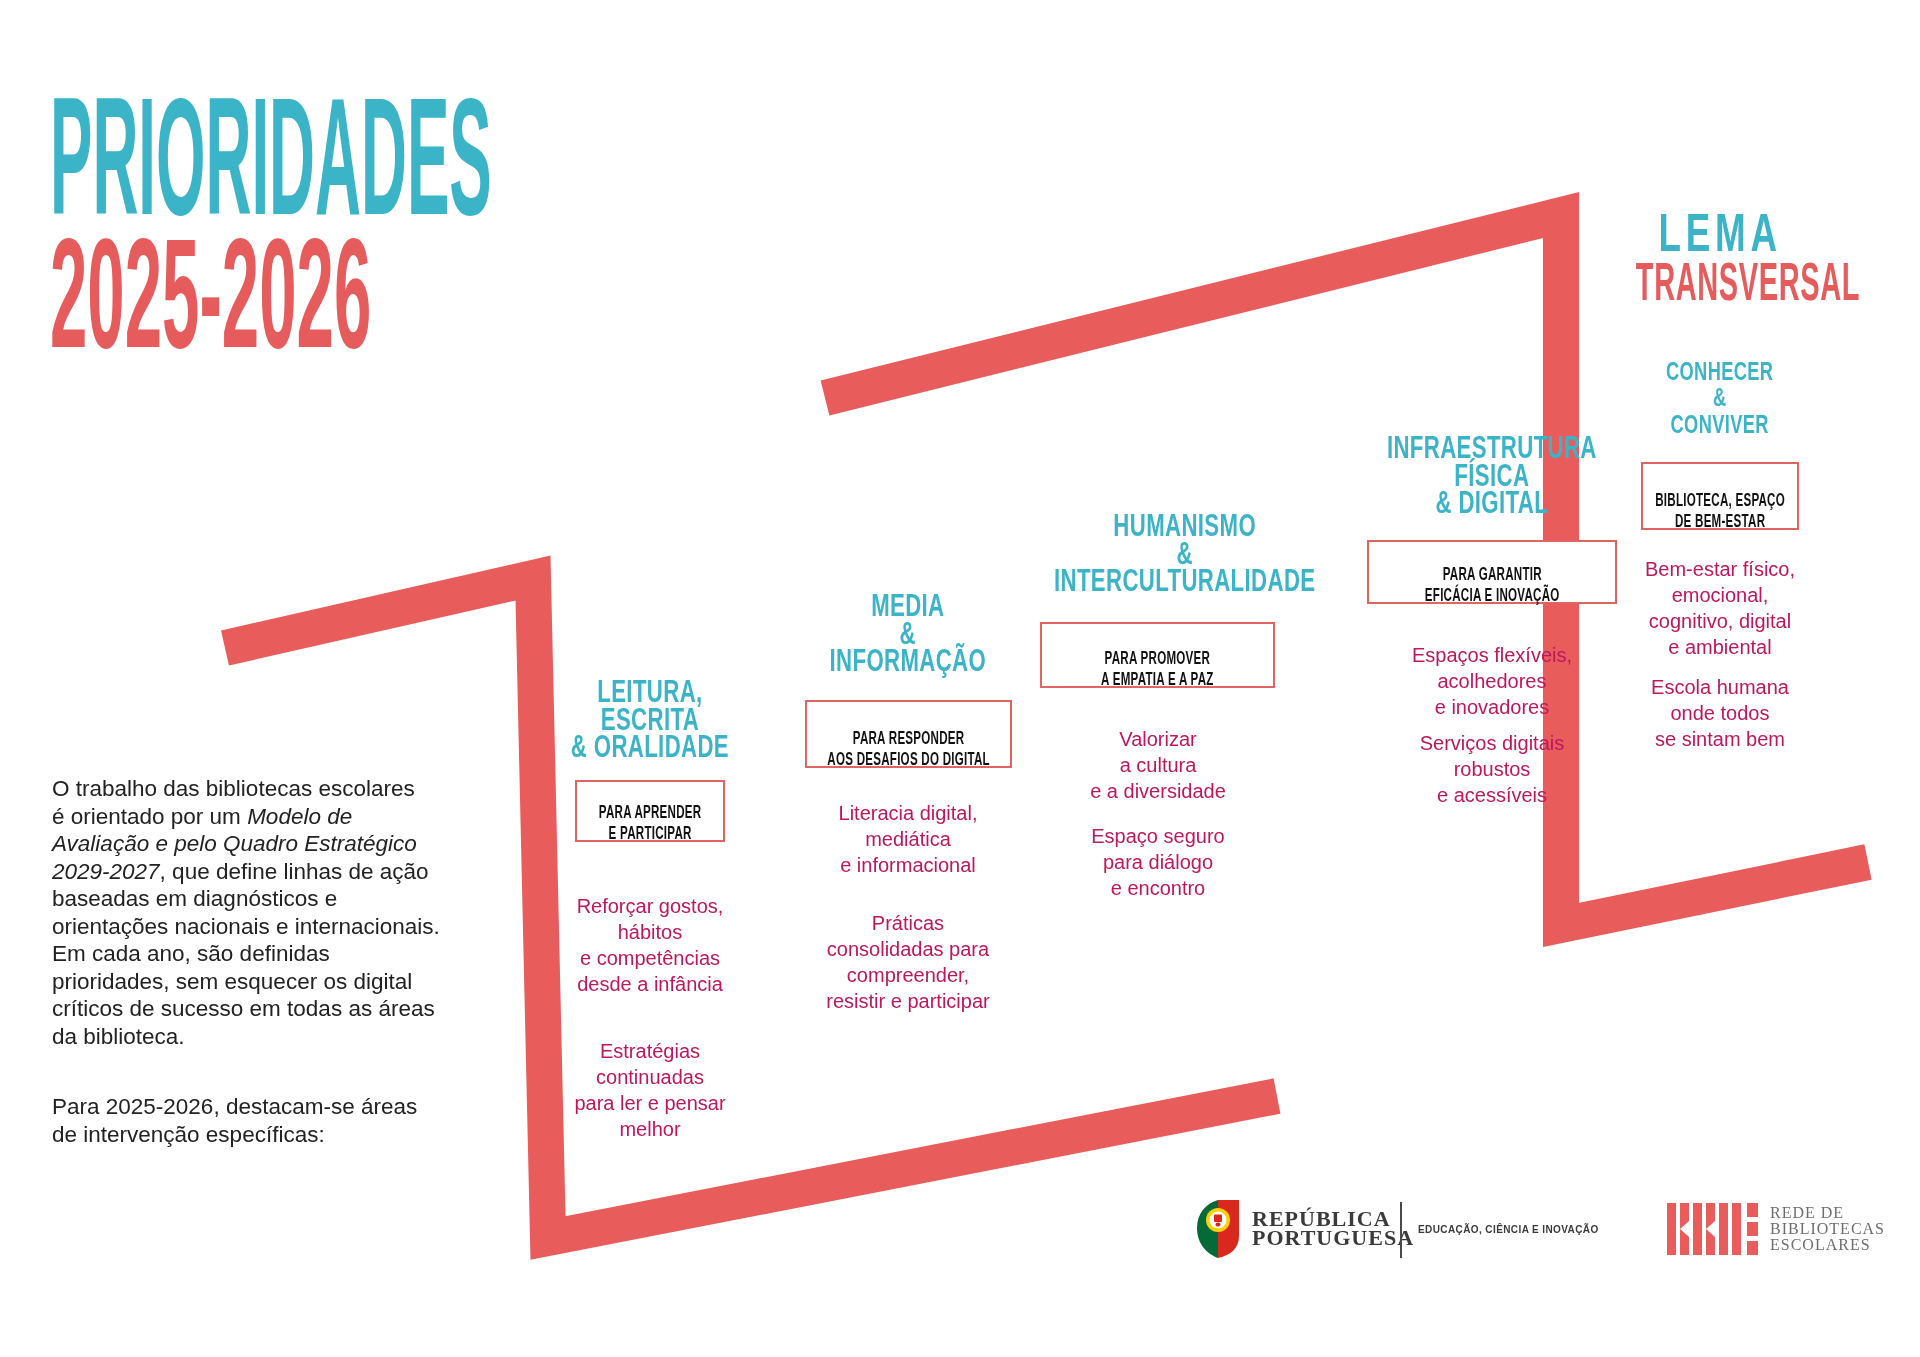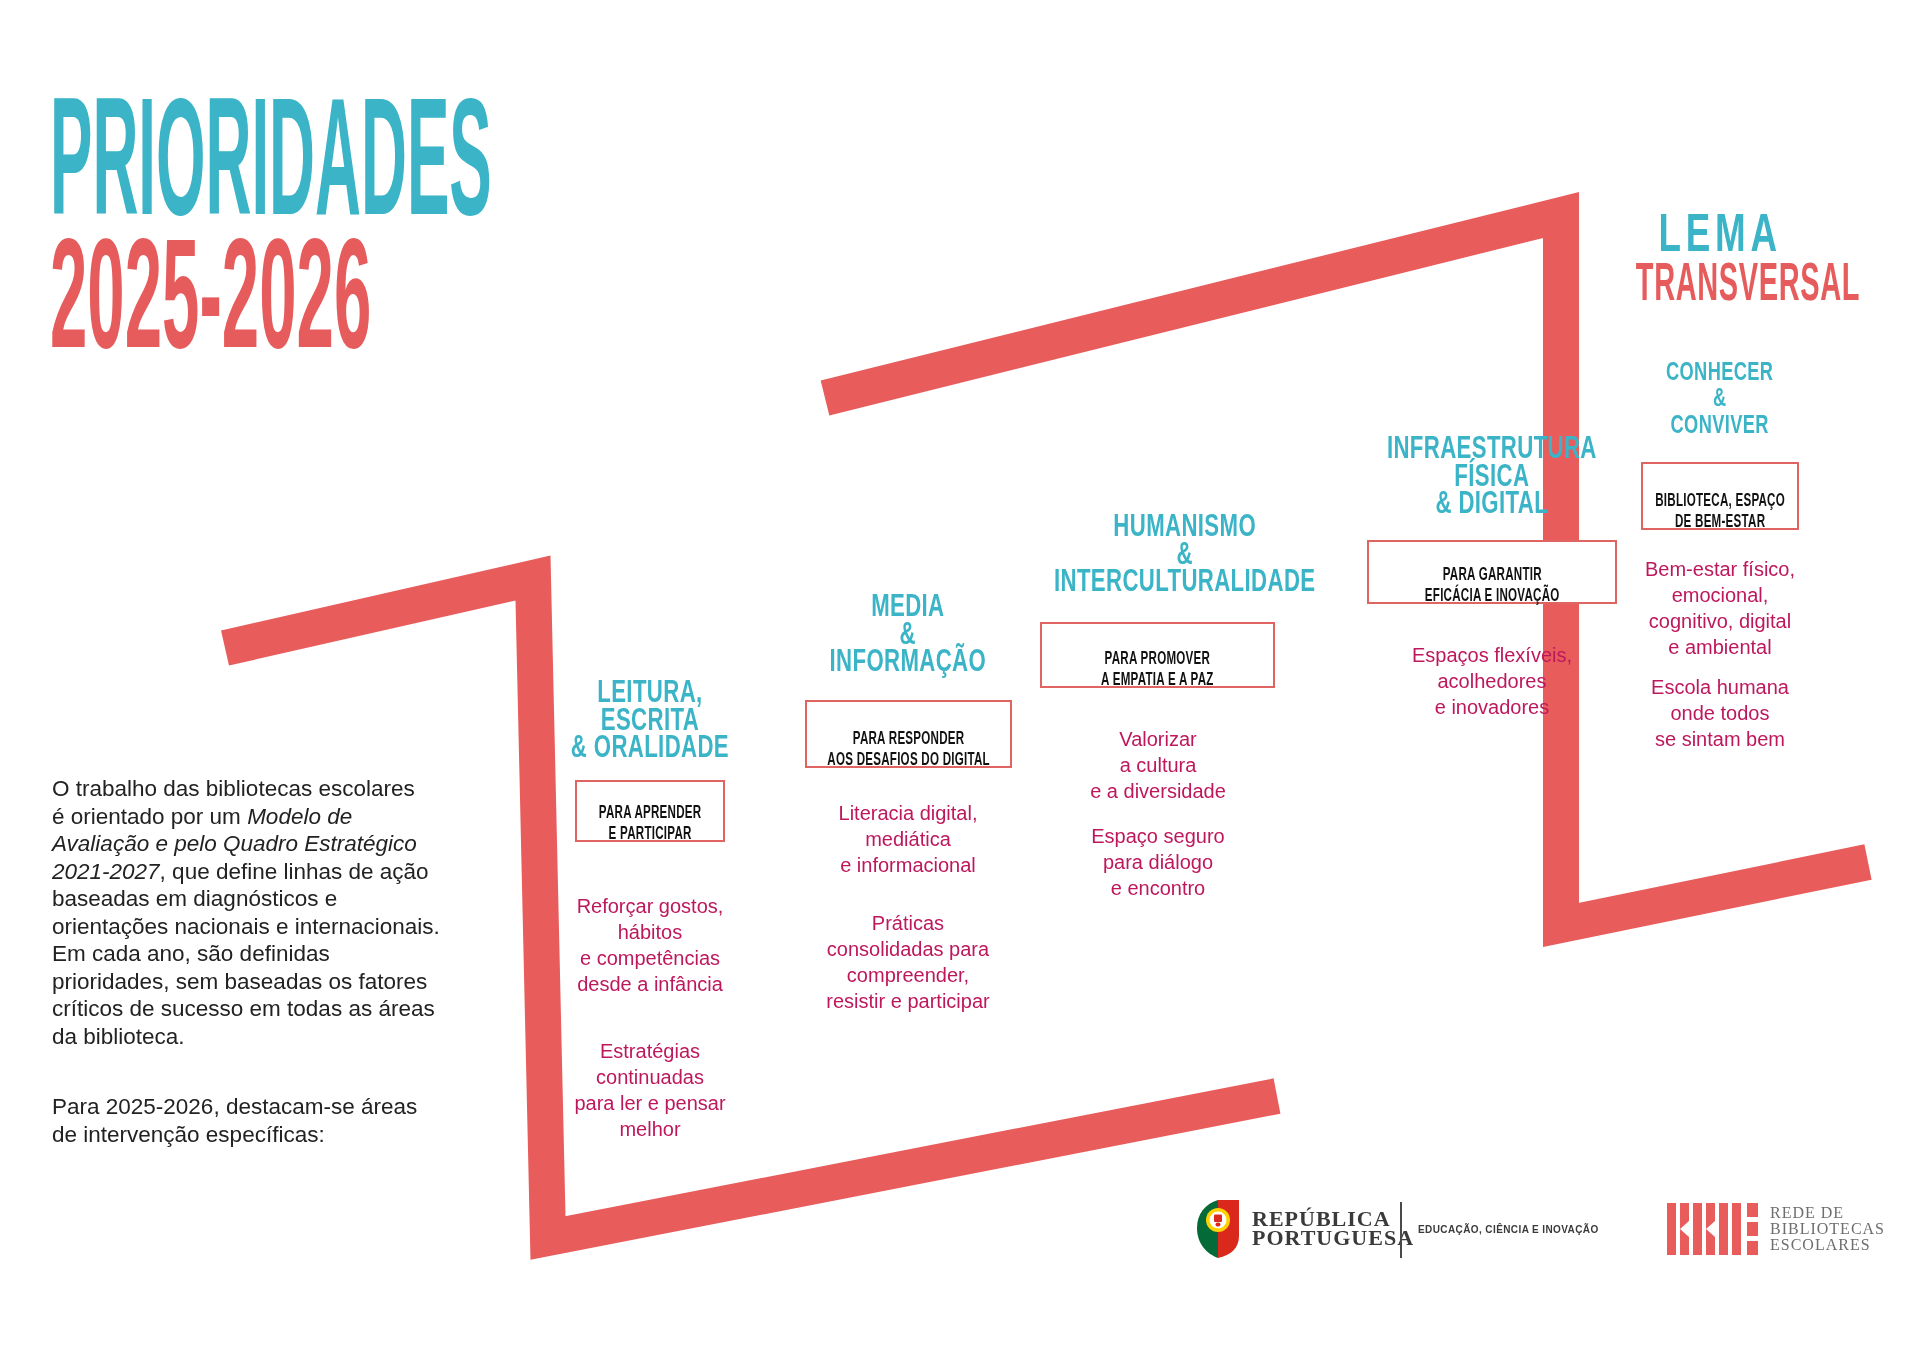--- a/index.html
+++ b/index.html
@@ -62,25 +62,25 @@
     <polyline points="825,398 1561,215 1561,925 1868,862" fill="none" stroke="#e85c5c" stroke-width="36"></polyline>
   </svg>
 
   <div class="display t1">PRIORIDADES</div>
   <div class="display t2">2025-2026</div>
 
   <div class="intro">
     <div class="ln"><span>O trabalho das bibliotecas escolares</span></div>
     <div class="ln"><span>é orientado por um </span><em>Modelo de</em></div>
     <div class="ln"><em>Avaliação e pelo Quadro Estratégico</em></div>
-    <div class="ln"><em>2021-2027</em><span>, que define linhas de ação</span></div>
+    <div class="ln"><em>2029-2027</em><span>, que define linhas de ação</span></div>
     <div class="ln"><span>baseadas em diagnósticos e</span></div>
     <div class="ln"><span>orientações nacionais e internacionais.</span></div>
     <div class="ln"><span>Em cada ano, são definidas</span></div>
-    <div class="ln"><span>prioridades, sem baseadas os fatores</span></div>
+    <div class="ln"><span>prioridades, sem esquecer os digital</span></div>
     <div class="ln"><span>críticos de sucesso em todas as áreas</span></div>
     <div class="ln"><span>da biblioteca.</span></div>
   </div>
   <div class="intro2">
     <div class="ln"><span>Para 2025-2026, destacam-se áreas</span></div>
     <div class="ln"><span>de intervenção específicas:</span></div>
   </div>
 
   <div class="blk colhead" style="left:500px;top:678px"><span class="in">LEITURA,
 ESCRITA
@@ -130,20 +130,23 @@
   <div class="blk colhead" style="left:1342px;top:434px"><span class="in">INFRAESTRUTURA
 FÍSICA
 &amp; DIGITAL</span></div>
   <div class="tag-box" style="left:1367px;top:540px;width:250px;height:64px">
       <span class="in">PARA GARANTIR
 EFICÁCIA E INOVAÇÃO</span>
     </div>
   <div class="blk body-txt" style="left:1342px;top:642px"><span class="in">Espaços flexíveis,
 acolhedores
 e inovadores</span></div>
+  <div class="blk body-txt" style="left:1342px;top:730px"><span class="in">Serviços digitais
+robustos
+e acessíveis</span></div>
 
   <div class="blk lema1" style="left:1570px;top:206px"><span class="in">LEMA</span></div>
   <div class="blk lema2" style="left:1570px;top:254px"><span class="in">TRANSVERSAL</span></div>
   <div class="blk lemasub" style="left:1570px;top:358px"><span class="in">CONHECER
 &amp;
 CONVIVER</span></div>
   <div class="tag-box" style="left:1641px;top:462px;width:158px;height:68px">
       <span class="in">BIBLIOTECA, ESPAÇO
 DE BEM-ESTAR</span>
     </div>

